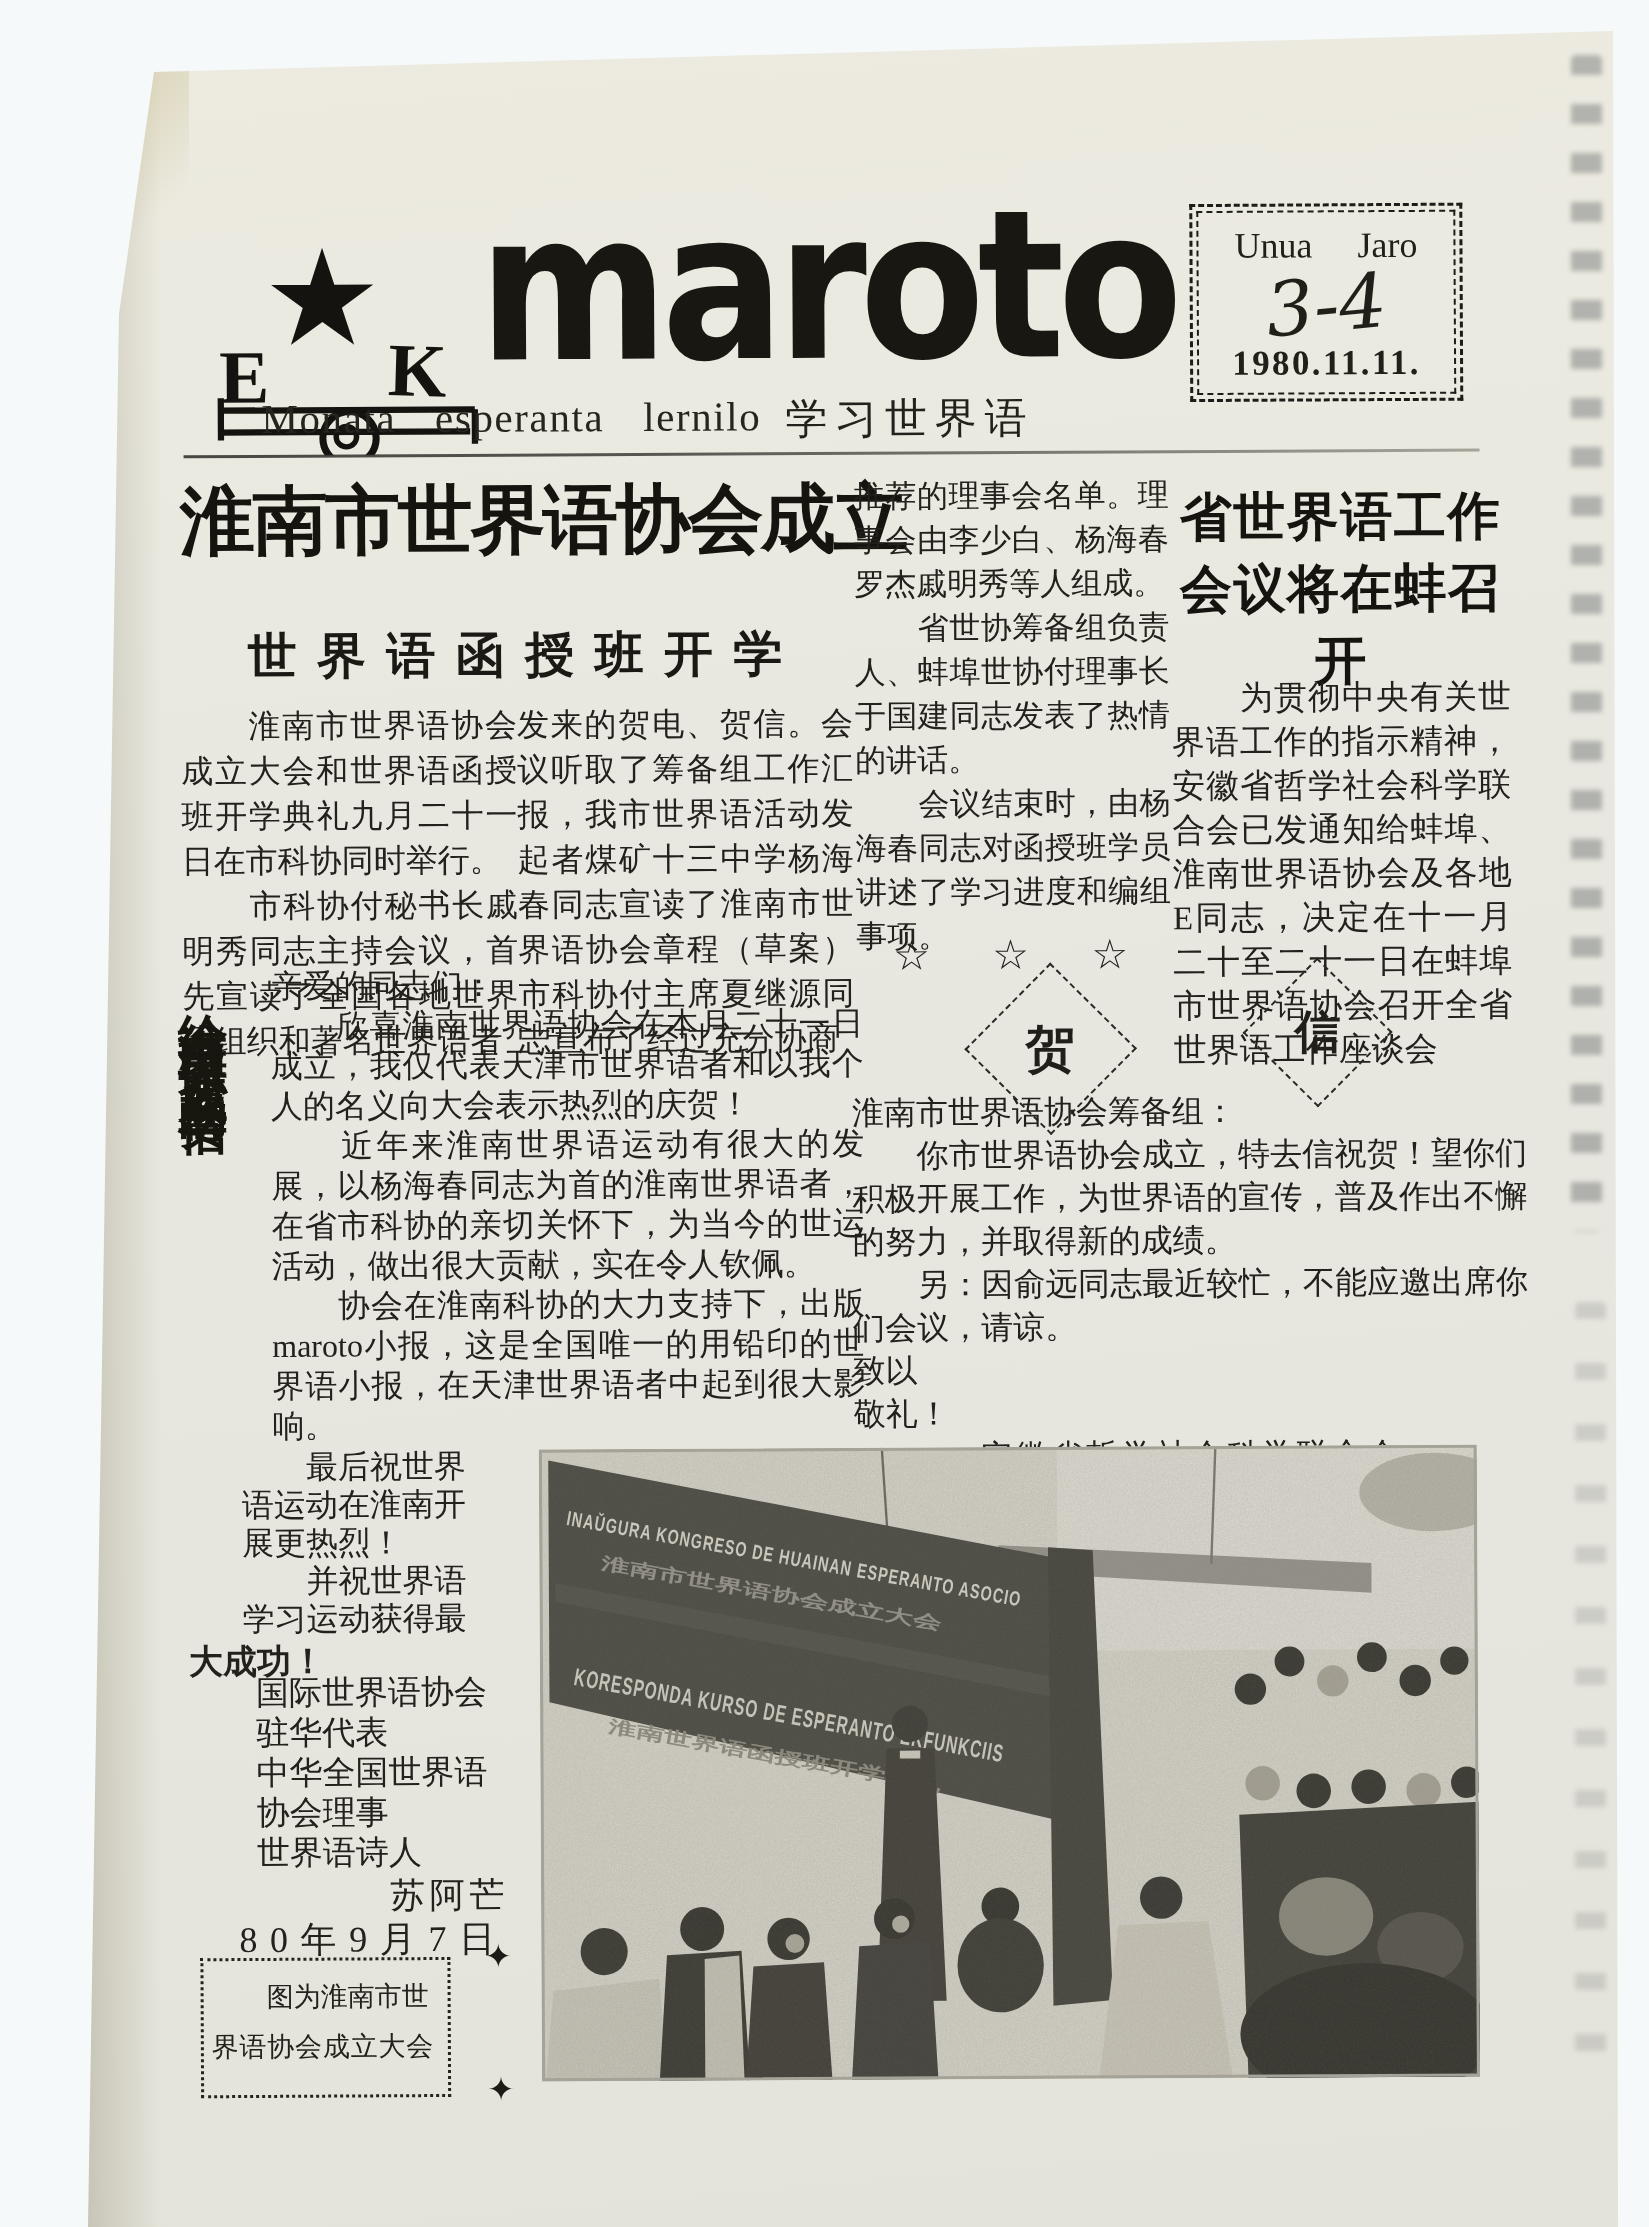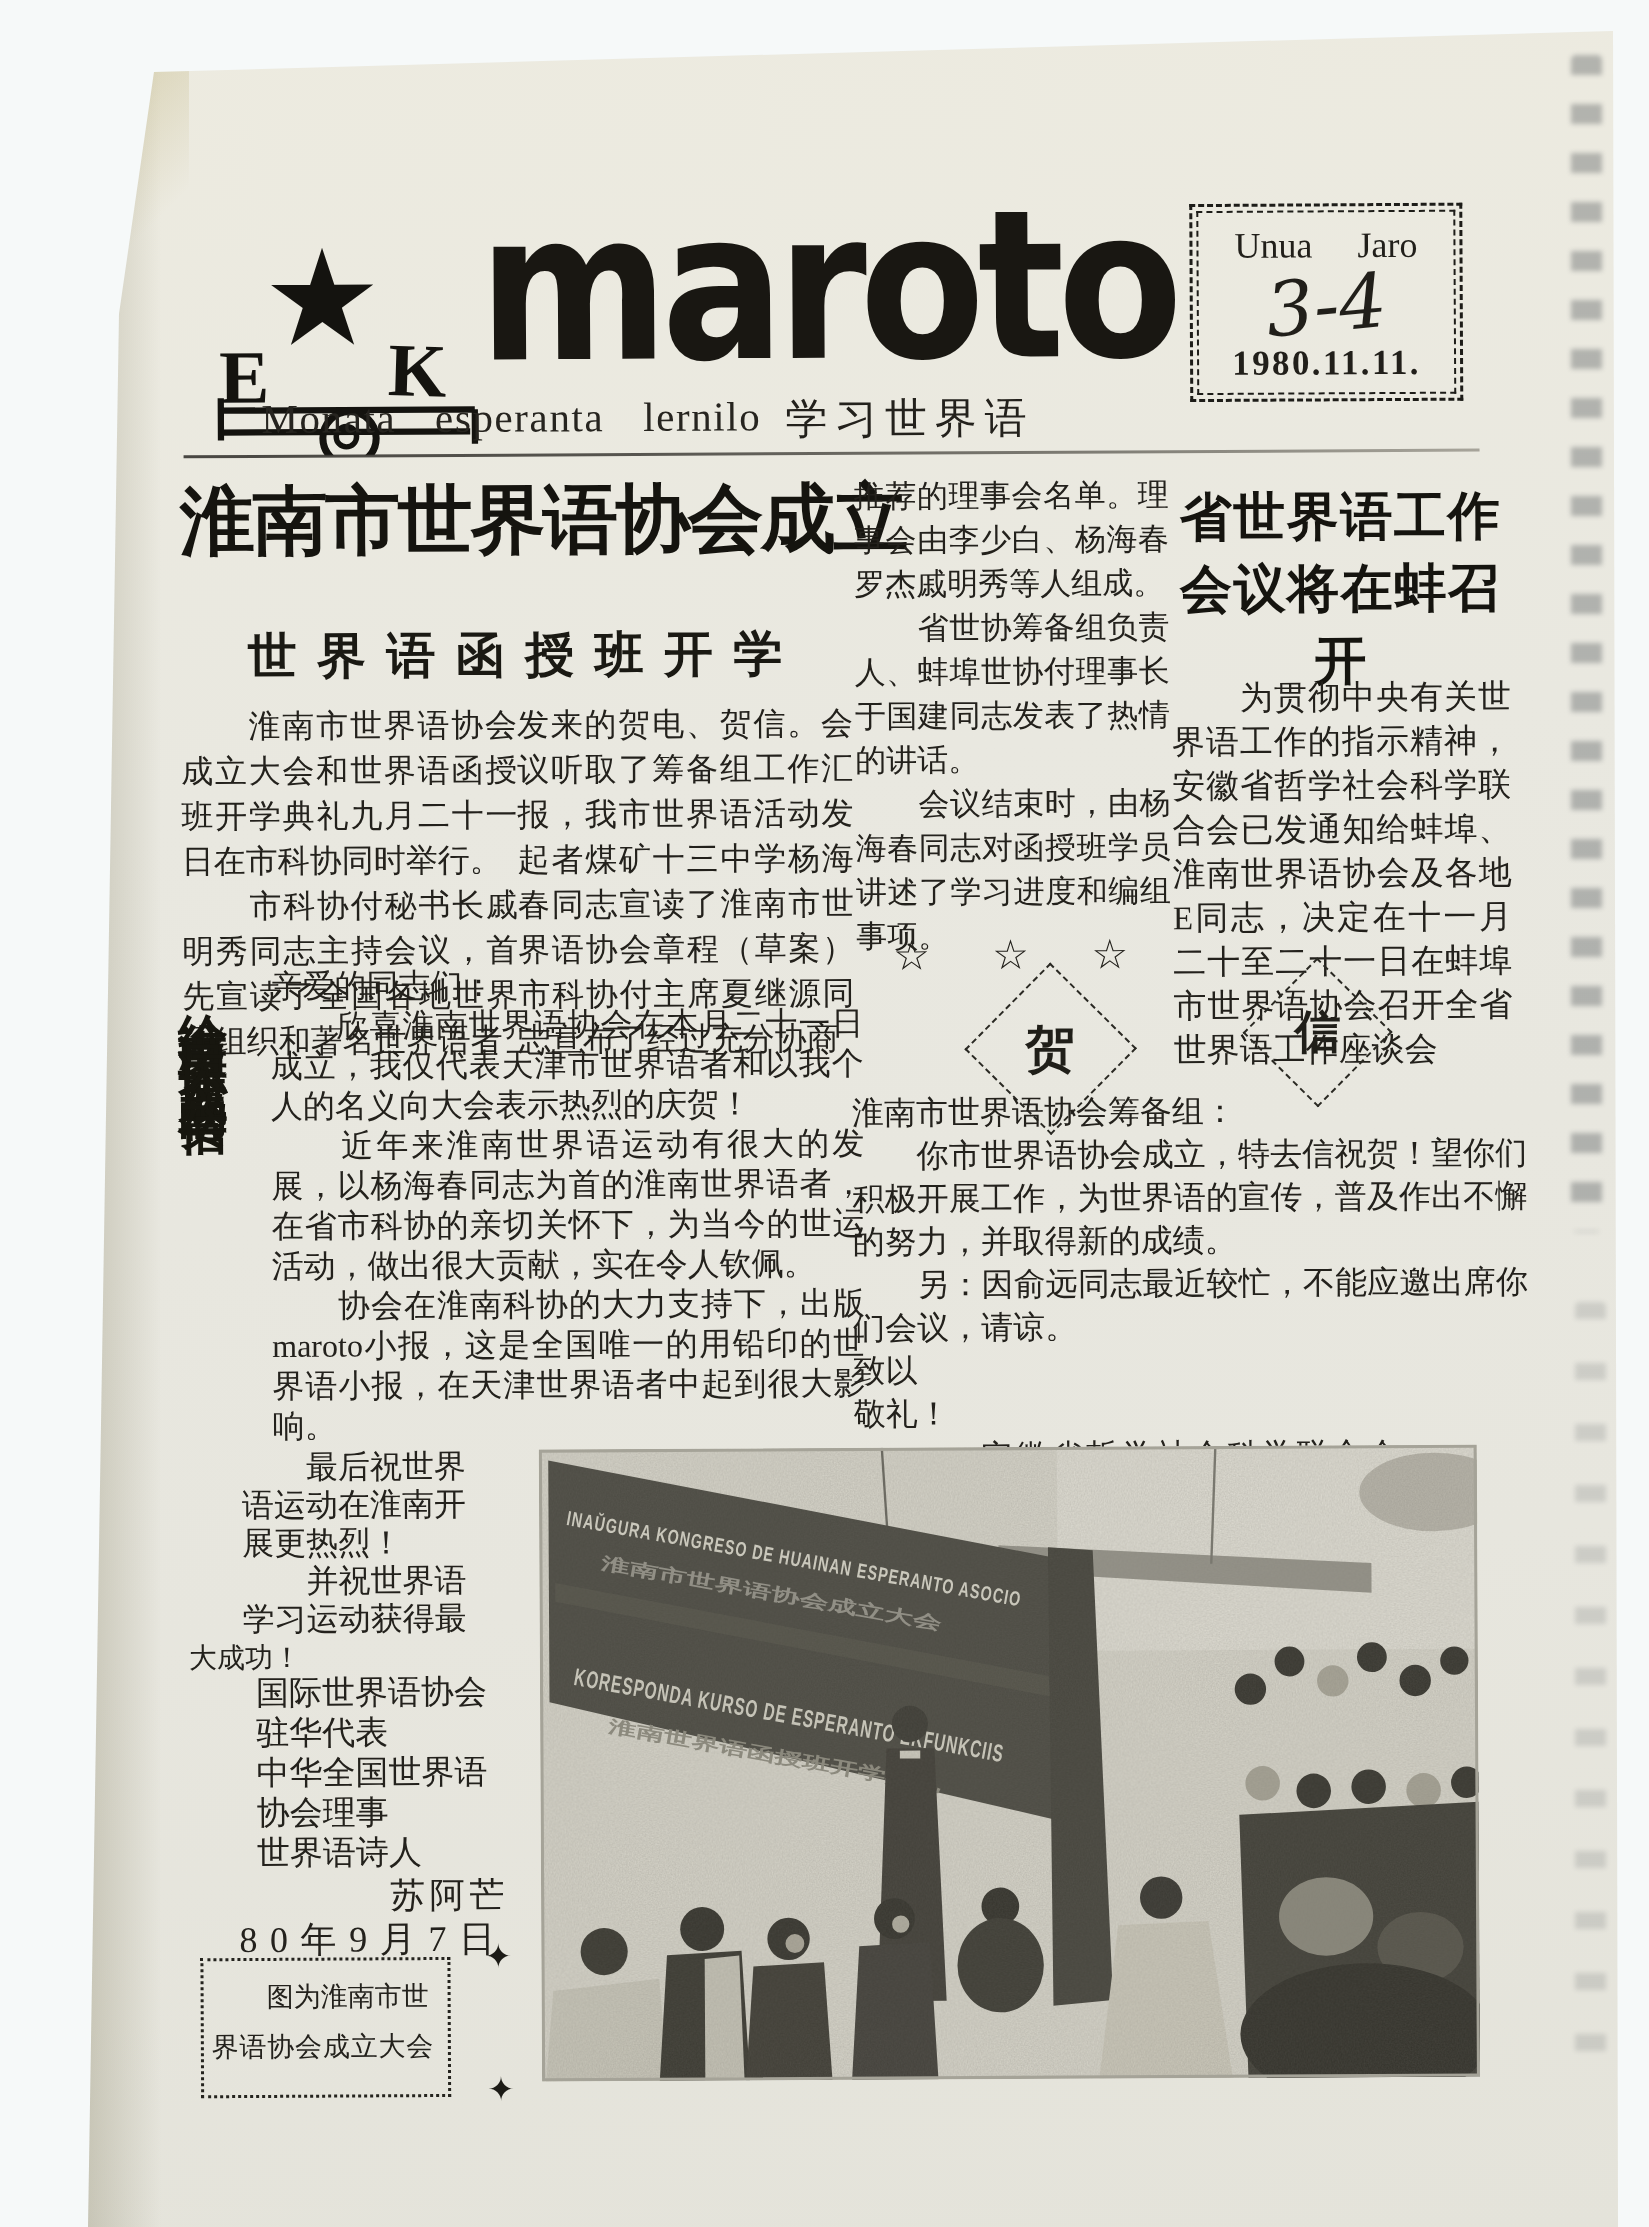--- a/index.html
+++ b/index.html
@@ -65,21 +65,21 @@
       text-align:center;color:#15140f;letter-spacing:1.6px;}
   .colC{left:1174px;top:645px;width:339px;font-size:33px;line-height:44px;text-align:justify;}
 
   
   .vtitle{left:171px;top:971px;height:651px;writing-mode:vertical-rl;text-orientation:upright;
           font:bold 49px "Liberation Sans",sans-serif;letter-spacing:7.8px;color:#17160f;}
   .let1{left:271px;top:963px;width:593px;font-size:32px;line-height:40px;text-align:justify;}
   .let1 p{margin:0;}
   .narrow{left:240px;top:1445px;width:267px;font-size:32px;line-height:38px;}
   .narrow div{white-space:nowrap;}
-  .overflow-line{left:186px;top:1636px;font-size:28px;white-space:nowrap;}
+  .overflow-line{left:186px;top:1636px;font-size:34px;white-space:nowrap;font-weight:bold;}
   .sig{left:253px;top:1670px;font-size:33px;line-height:40px;}
   .sig div{white-space:nowrap;}
   .signer1{left:386px;top:1870px;font-size:35px;letter-spacing:4.7px;white-space:nowrap;}
   .sigdate{left:235px;top:1913px;font-size:36px;letter-spacing:12.6px;white-space:nowrap;}
 
   .cap-box{left:196px;top:1955px;width:250px;height:140px;border:3.9px dotted #24231e;
            box-sizing:border-box;padding:11px 7.8px 0 7.8px;font-size:27px;line-height:50px;}
   .cap-l1{text-align:right;padding-right:11px;}
   .cap-l2{text-align:left;letter-spacing:0.8px;}
   .diam{font:33px "DejaVu Sans",sans-serif;color:#1c1b16;}

